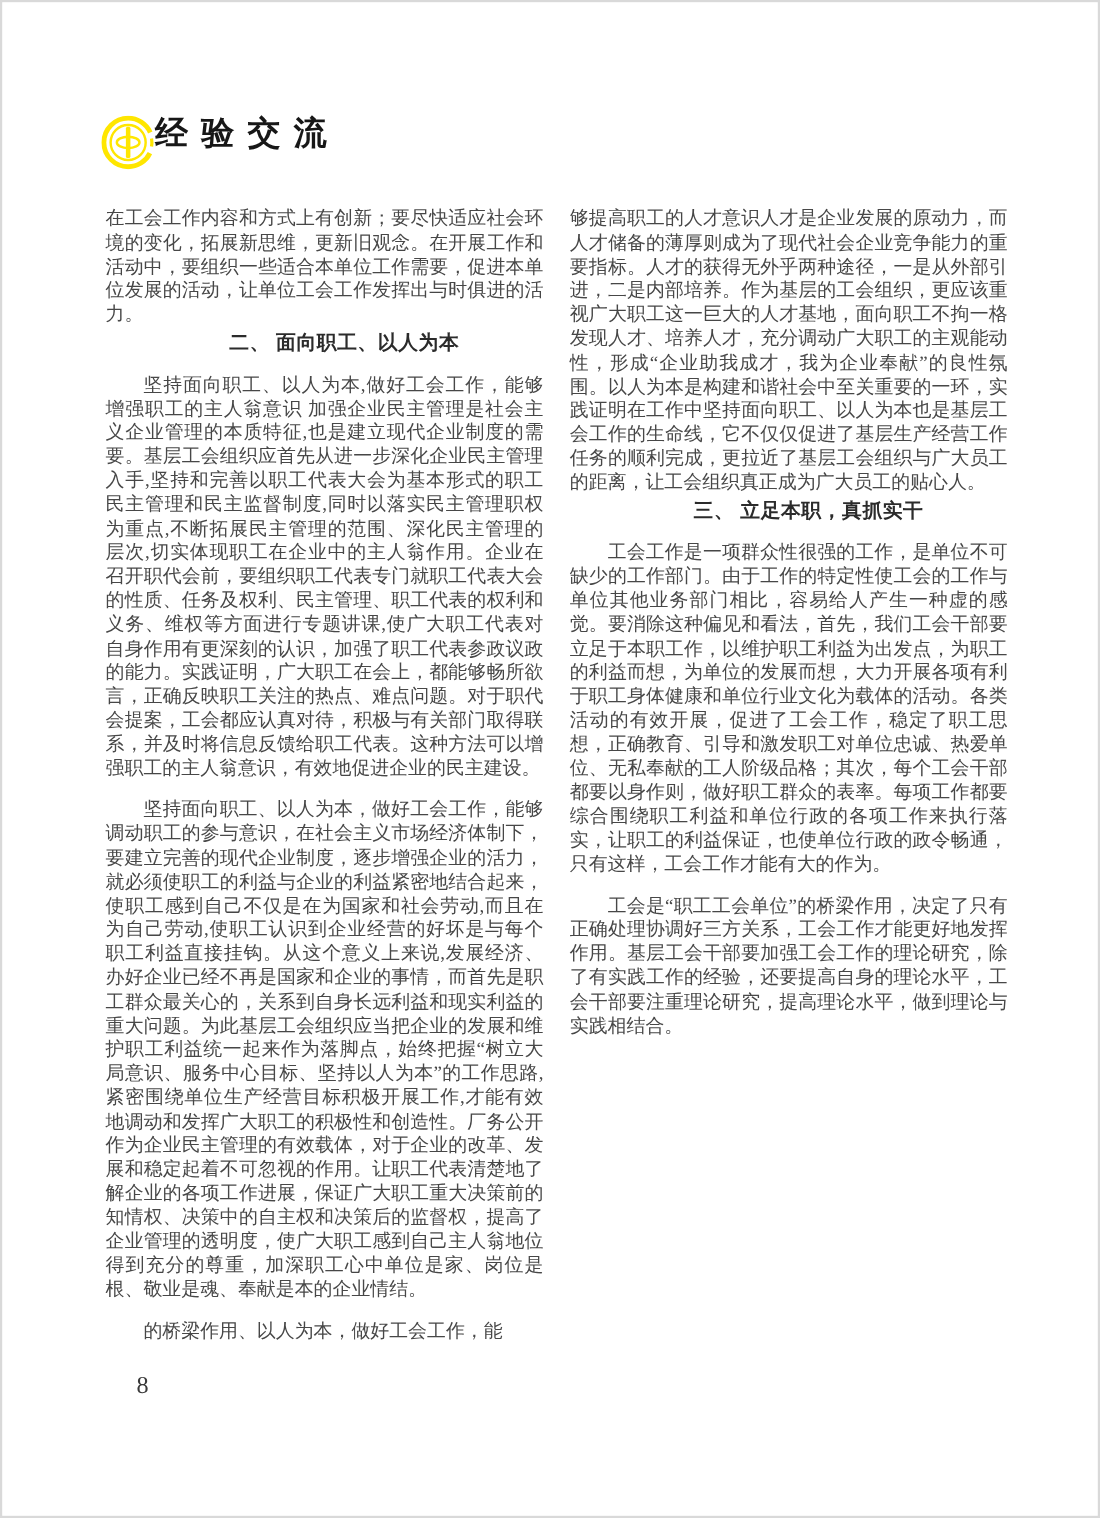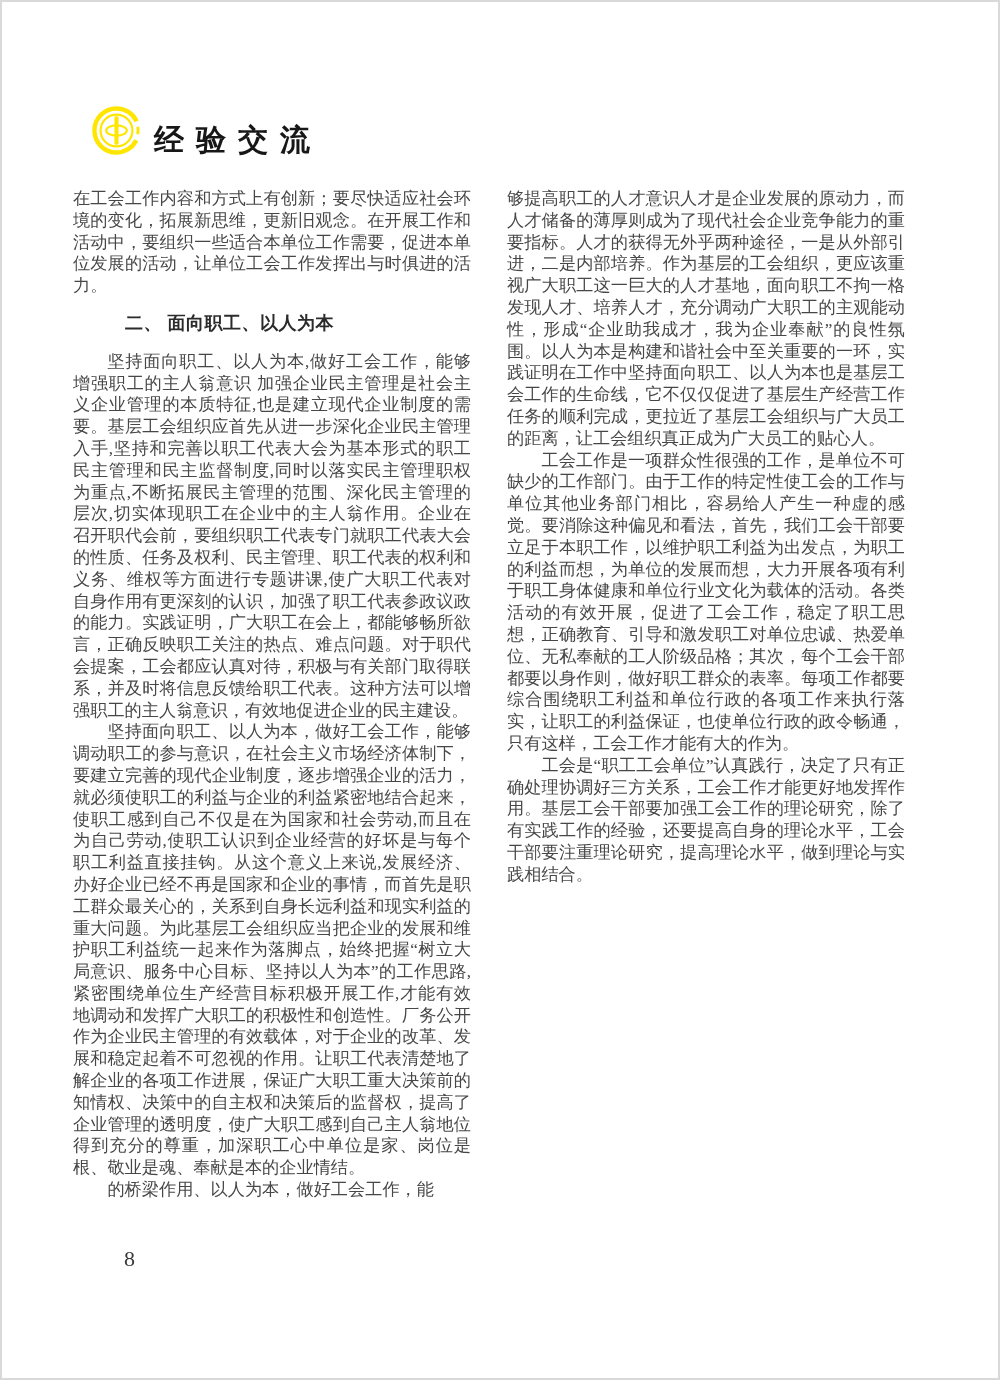--- a/index.html
+++ b/index.html
@@ -16,62 +16,62 @@
     inset: 0px;
     border: 2px solid #d9d9d9;
     pointer-events: none;
   }
   .header {
     position: absolute;
     left: 92px;
     top: 105px;
     height: 50px;
     display: flex;
-    align-items: flex-end;
-    gap: 13px;
+    align-items: flex-start;
+    gap: 0;
   }
   .logo { width: 49px; height: 49px; display: block; }
   .title {
     font-family: "Liberation Sans", "DejaVu Sans", sans-serif;
     font-weight: 800;
     font-size: 30px;
     letter-spacing: 12px;
     color: #171717;
     white-space: nowrap;
     line-height: 1;
     padding-top: 2px;
   }
   .columns {
     position: absolute;
-    left: 73px;
+    left: 96px;
     top: 188px;
     width: 832px;
     display: flex;
-    gap: 36px;
+    gap: 24px;
   }
   .col {
     width: 398px;
     font-size: 17.2px;
     line-height: 21.8px;
     color: #474747;
     text-align: justify;
     text-justify: inter-character;
   }
   .col p { margin: 0; }
-  .col p.indent { text-indent: 2em; }
+  .col p.indent { text-indent: 2em; margin-top: 16px; }
   .col h3 {
-    margin: 16px;
+    margin: 4px;
     font-family: "Liberation Sans", "DejaVu Sans", sans-serif;
     font-size: 18px;
     font-weight: 700;
     color: #2b2b2b;
     text-indent: 2em;
     line-height: 21.8px;
     letter-spacing: 0.5px;
-    text-align: left;
+    text-align: center;
   }
   .page-number {
     position: absolute;
     left: 124px;
     top: 1246px;
     font-size: 22px;
     color: #3a3a3a;
     font-family: "Liberation Serif", "DejaVu Serif", serif;
   }
   .logo .y-stroke { stroke: var(--logo-yellow, #ffe600); fill: none; }
@@ -101,18 +101,19 @@
 <div class="columns">
   <div class="col">
       <p>在工会工作内容和方式上有创新；要尽快适应社会环境的变化，拓展新思维，更新旧观念。在开展工作和活动中，要组织一些适合本单位工作需要，促进本单位发展的活动，让单位工会工作发挥出与时俱进的活力。</p>
       <h3>二、 面向职工、以人为本</h3>
       <p class="indent">坚持面向职工、以人为本,做好工会工作，能够增强职工的主人翁意识 加强企业民主管理是社会主义企业管理的本质特征,也是建立现代企业制度的需要。基层工会组织应首先从进一步深化企业民主管理入手,坚持和完善以职工代表大会为基本形式的职工民主管理和民主监督制度,同时以落实民主管理职权为重点,不断拓展民主管理的范围、深化民主管理的层次,切实体现职工在企业中的主人翁作用。企业在召开职代会前，要组织职工代表专门就职工代表大会的性质、任务及权利、民主管理、职工代表的权利和义务、维权等方面进行专题讲课,使广大职工代表对自身作用有更深刻的认识，加强了职工代表参政议政的能力。实践证明，广大职工在会上，都能够畅所欲言，正确反映职工关注的热点、难点问题。对于职代会提案，工会都应认真对待，积极与有关部门取得联系，并及时将信息反馈给职工代表。这种方法可以增强职工的主人翁意识，有效地促进企业的民主建设。</p>
       <p class="indent">坚持面向职工、以人为本，做好工会工作，能够调动职工的参与意识，在社会主义市场经济体制下，要建立完善的现代企业制度，逐步增强企业的活力，就必须使职工的利益与企业的利益紧密地结合起来，使职工感到自己不仅是在为国家和社会劳动,而且在为自己劳动,使职工认识到企业经营的好坏是与每个职工利益直接挂钩。从这个意义上来说,发展经济、办好企业已经不再是国家和企业的事情，而首先是职工群众最关心的，关系到自身长远利益和现实利益的重大问题。为此基层工会组织应当把企业的发展和维护职工利益统一起来作为落脚点，始终把握“树立大局意识、服务中心目标、坚持以人为本”的工作思路,紧密围绕单位生产经营目标积极开展工作,才能有效地调动和发挥广大职工的积极性和创造性。厂务公开作为企业民主管理的有效载体，对于企业的改革、发展和稳定起着不可忽视的作用。让职工代表清楚地了解企业的各项工作进展，保证广大职工重大决策前的知情权、决策中的自主权和决策后的监督权，提高了企业管理的透明度，使广大职工感到自己主人翁地位得到充分的尊重，加深职工心中单位是家、岗位是根、敬业是魂、奉献是本的企业情结。</p>
       <p class="indent">的桥梁作用、以人为本，做好工会工作，能</p>
     </div>
   <div class="col">
       <p>够提高职工的人才意识人才是企业发展的原动力，而人才储备的薄厚则成为了现代社会企业竞争能力的重要指标。人才的获得无外乎两种途径，一是从外部引进，二是内部培养。作为基层的工会组织，更应该重视广大职工这一巨大的人才基地，面向职工不拘一格发现人才、培养人才，充分调动广大职工的主观能动性，形成“企业助我成才，我为企业奉献”的良性氛围。以人为本是构建和谐社会中至关重要的一环，实践证明在工作中坚持面向职工、以人为本也是基层工会工作的生命线，它不仅仅促进了基层生产经营工作任务的顺利完成，更拉近了基层工会组织与广大员工的距离，让工会组织真正成为广大员工的贴心人。</p>
+      <h3>三、 立足本职，真抓实干</h3>
       <p class="indent">工会工作是一项群众性很强的工作，是单位不可缺少的工作部门。由于工作的特定性使工会的工作与单位其他业务部门相比，容易给人产生一种虚的感觉。要消除这种偏见和看法，首先，我们工会干部要立足于本职工作，以维护职工利益为出发点，为职工的利益而想，为单位的发展而想，大力开展各项有利于职工身体健康和单位行业文化为载体的活动。各类活动的有效开展，促进了工会工作，稳定了职工思想，正确教育、引导和激发职工对单位忠诚、热爱单位、无私奉献的工人阶级品格；其次，每个工会干部都要以身作则，做好职工群众的表率。每项工作都要综合围绕职工利益和单位行政的各项工作来执行落实，让职工的利益保证，也使单位行政的政令畅通，只有这样，工会工作才能有大的作为。</p>
-      <p class="indent">工会是“职工工会单位”认真践行，决定了只有正确处理协调好三方关系，工会工作才能更好地发挥作用。基层工会干部要加强工会工作的理论研究，除了有实践工作的经验，还要提高自身的理论水平，工会干部要注重理论研究，提高理论水平，做到理论与实践相结合。</p>
+      <p class="indent">工会是“职工工会单位”的桥梁作用，决定了只有正确处理协调好三方关系，工会工作才能更好地发挥作用。基层工会干部要加强工会工作的理论研究，除了有实践工作的经验，还要提高自身的理论水平，工会干部要注重理论研究，提高理论水平，做到理论与实践相结合。</p>
     </div>
 </div>
 
 <div class="page-number">8</div>
 
 </body></html>

